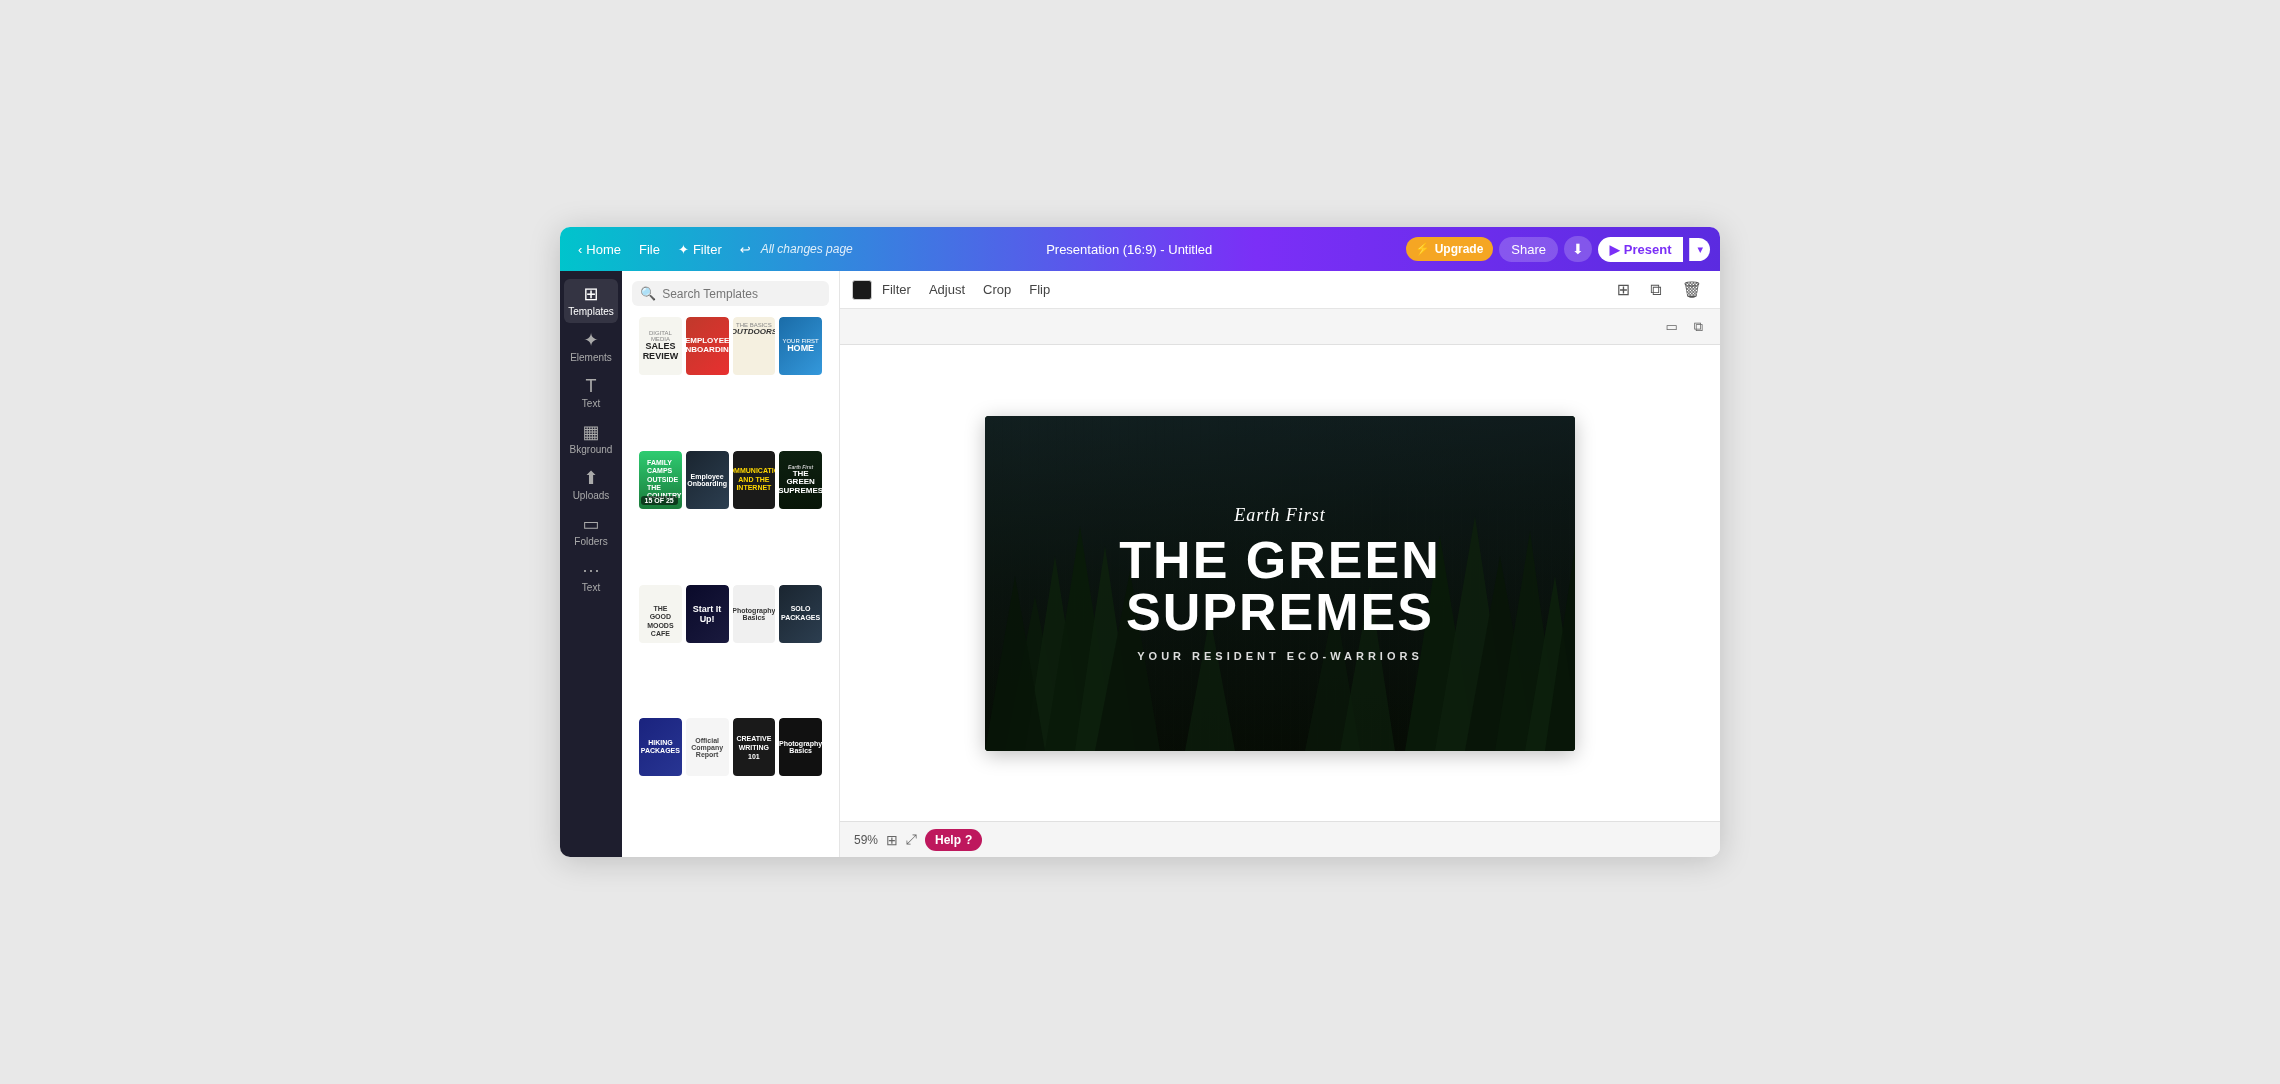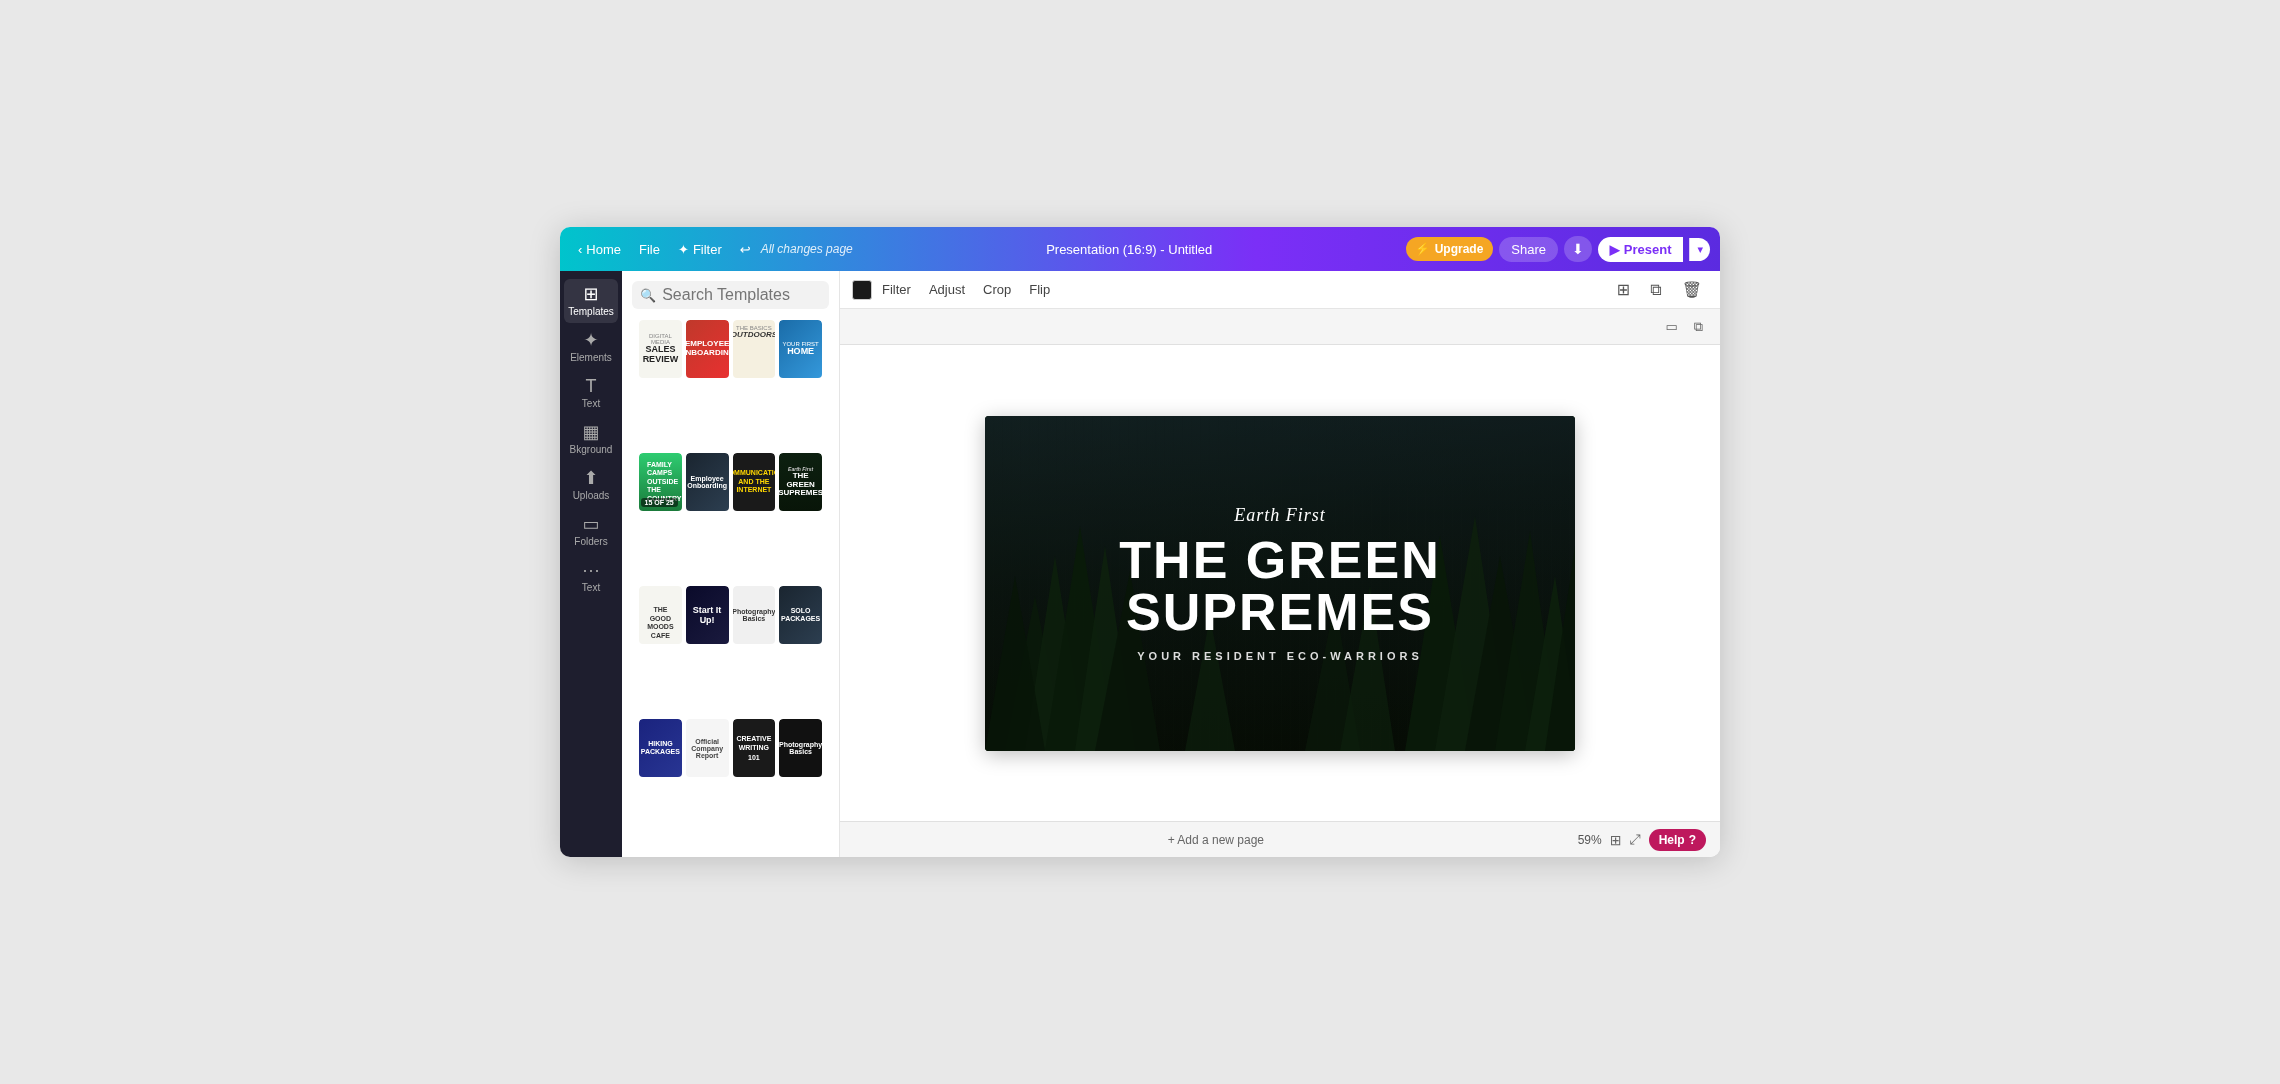--- a/index.html
+++ b/index.html
@@ -172,21 +172,21 @@
       display: flex;
       align-items: center;
       background: #f2f2f2;
       border-radius: 6px;
       padding: 5px 8px;
       gap: 6px;
     }
     .search-box input {
       border: none;
       background: transparent;
-      font-size: 16px;
+      font-size: 12px;
       color: #333;
       outline: none;
       flex: 1;
     }
     .search-icon { color: #888; font-size: 13px; }
     .templates-grid {
       flex: 1;
       overflow-y: auto;
       padding: 4px 16px 8px;
       display: grid;
@@ -668,21 +668,20 @@
             <div class="slide-title">
               <span>THE GREEN</span><br>
               <span>SUPREMES</span>
             </div>
             <div class="slide-tagline">YOUR RESIDENT ECO-WARRIORS</div>
           </div>
         </div>
       </div>
 
       <div class="bottom-bar">
-        <div class="add-page-btn">+ Add a new page</div>
         <div class="bottom-right">
           <span class="zoom-level">59%</span>
           <button class="grid-btn">⊞</button>
           <button class="grid-btn">⤢</button>
           <button class="help-btn">
             <span>Help</span>
             <span>?</span>
           </button>
         </div>
       </div>

